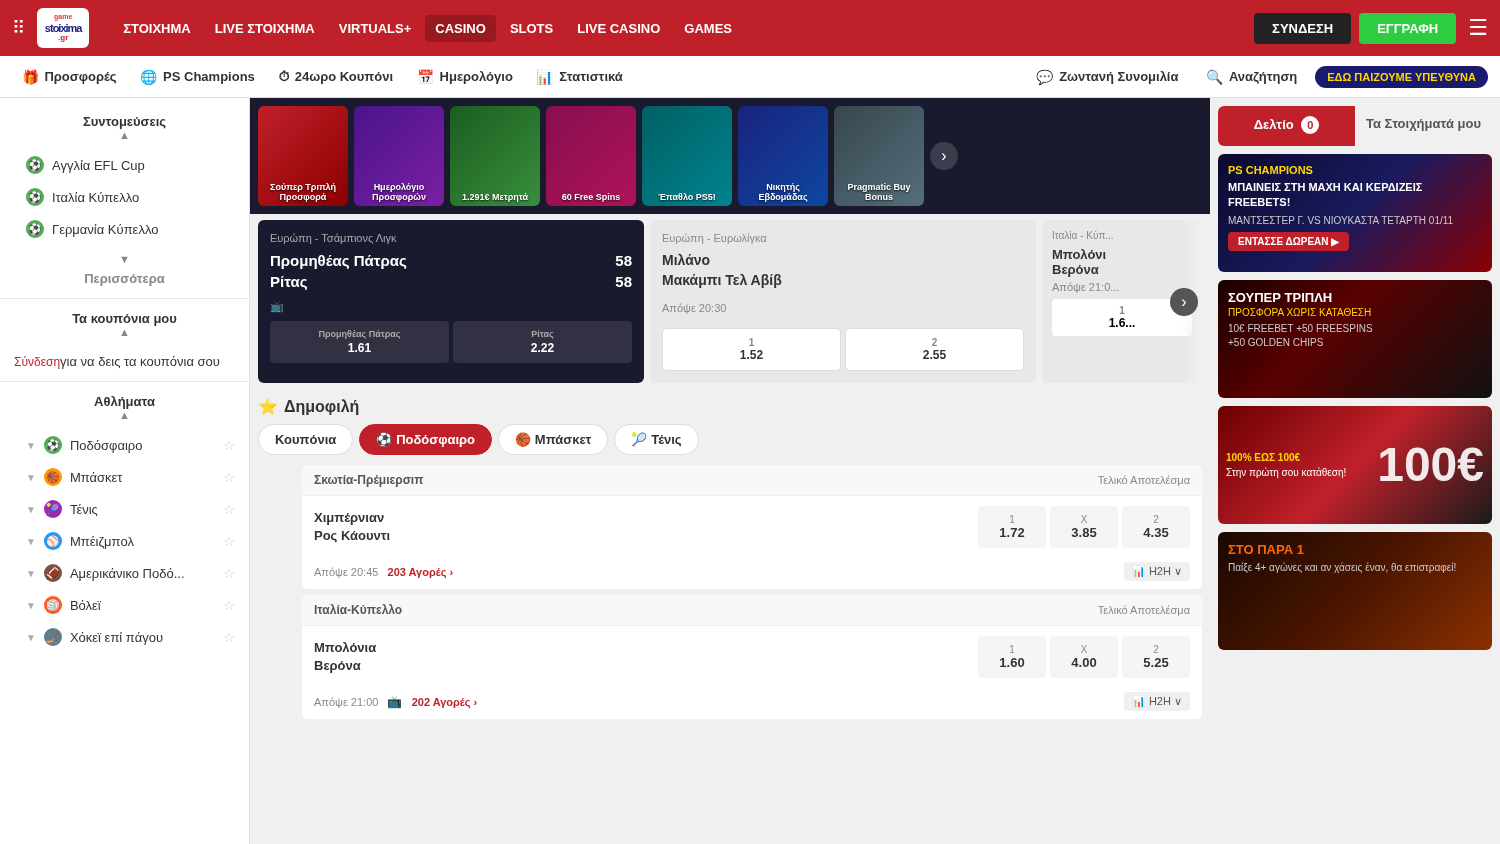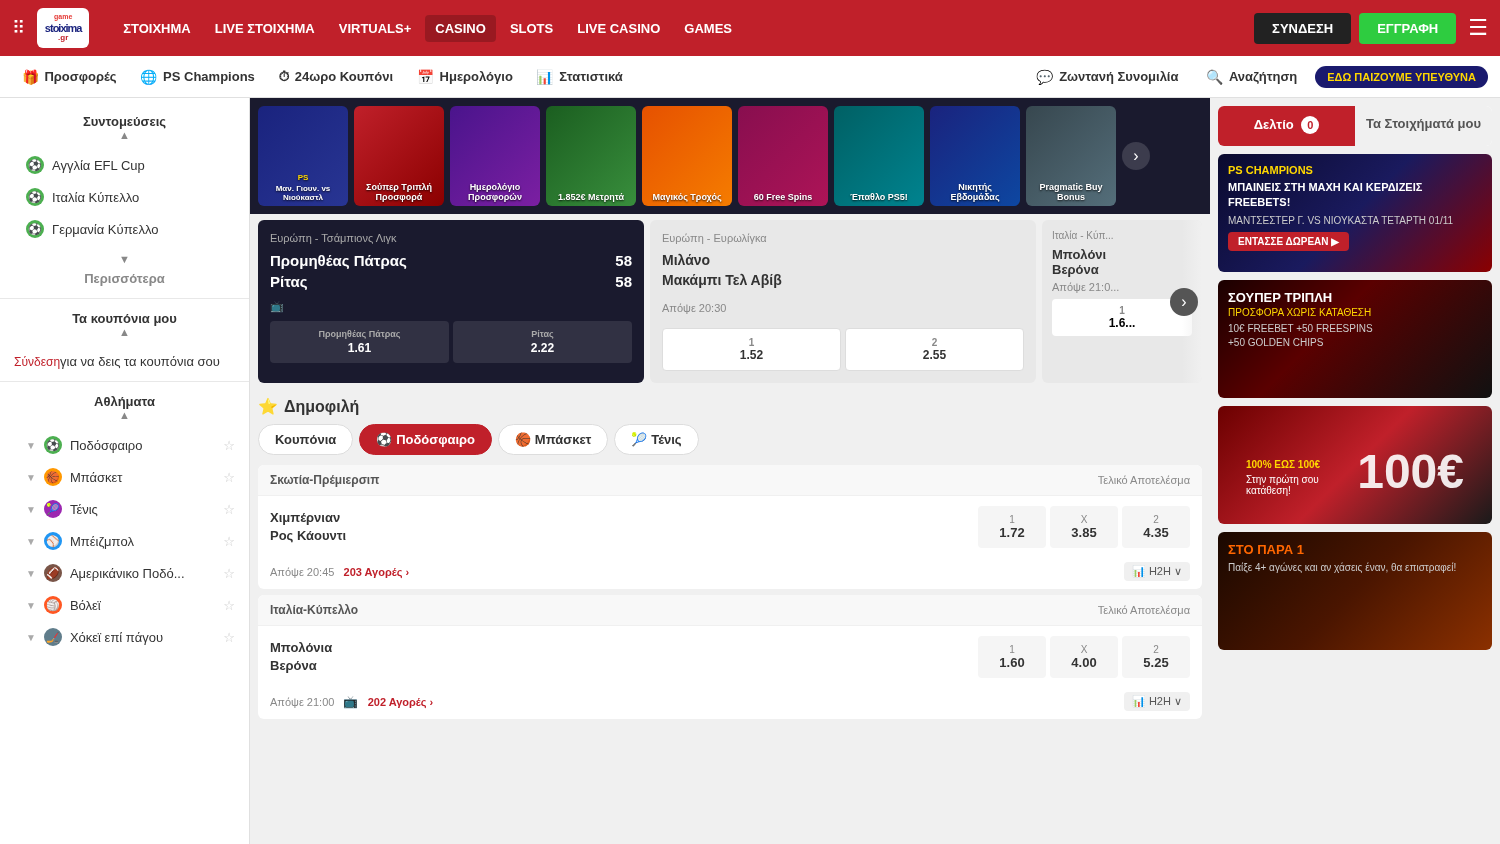--- a/index.html
+++ b/index.html
@@ -178,21 +178,21 @@
     .popular-title { font-size: 16px; font-weight: 700; color: #333; display: flex; align-items: center; gap: 6px; }
     .popular-tabs { display: flex; gap: 6px; margin-bottom: 10px; }
     .pop-tab {
       padding: 7px 16px; border-radius: 20px; cursor: pointer;
       font-size: 13px; font-weight: 600; border: 1px solid #ddd; background: #fff;
       display: flex; align-items: center; gap: 5px;
     }
     .pop-tab.active { background: #c0202a; color: #fff; border-color: #c0202a; }
 
     
-    .match-list-section { background: #fff; border-radius: 6px; margin-bottom: 6px; overflow: hidden; }
+    .match-list-section { background: #fff; border-radius: 6px; margin-bottom: 6px; overflow: hidden; margin-left: 44px; }
     .match-list-header {
       background: #f8f8f8; padding: 8px 12px;
       display: flex; align-items: center; justify-content: space-between;
       font-size: 11px; color: #888;
     }
     .match-list-header .league { font-size: 12px; font-weight: 600; color: #555; }
     .match-list-header .result-label { font-size: 11px; color: #888; }
 
     .match-row {
       border-top: 1px solid #f0f0f0; padding: 10px 12px;
@@ -419,44 +419,33 @@
       <span class="chevron" style="color:#aaa;font-size:10px;">▼</span>
       <span class="sport-icon icon-hockey">🏒</span>
       <span>Χόκεϊ επί πάγου</span>
       <span class="fav-star">☆</span>
     </div>
   </aside>
 
   <main class="content-area">
 
     <div class="promo-row">
-      <div class="promo-card promo-bg-1">
-        <div class="promo-card-inner">
-          <span style="font-size:8px; font-weight:900; color:#ffd700; display:block; margin-bottom:2px;">PS</span>
-          <span style="font-size:8px; text-align:center;">Μαν. Γιουν. vs Νιούκαστλ</span>
-        </div>
-      </div>
       <div class="promo-card promo-bg-2">
         <div class="promo-card-inner">
           <span style="font-size:9px; font-weight:900; color:#fff; text-align:center;">Σούπερ Τριπλή Προσφορά</span>
         </div>
       </div>
       <div class="promo-card promo-bg-3">
         <div class="promo-card-inner">
           <span style="font-size:9px; font-weight:900; text-align:center;">Ημερολόγιο Προσφορών</span>
         </div>
       </div>
       <div class="promo-card promo-bg-4">
         <div class="promo-card-inner">
-          <span style="font-size:9px; font-weight:900; text-align:center;">1.852€ Μετρητά</span>
-        </div>
-      </div>
-      <div class="promo-card promo-bg-5">
-        <div class="promo-card-inner">
-          <span style="font-size:9px; font-weight:900; text-align:center;">Μαγικός Τροχός</span>
+          <span style="font-size:9px; font-weight:900; text-align:center;">1.291€ Μετρητά</span>
         </div>
       </div>
       <div class="promo-card promo-bg-6">
         <div class="promo-card-inner">
           <span style="font-size:9px; font-weight:900; text-align:center;">60 Free Spins</span>
         </div>
       </div>
       <div class="promo-card promo-bg-7">
         <div class="promo-card-inner">
           <span style="font-size:9px; font-weight:900; text-align:center;">Έπαθλο PS5!</span>
@@ -660,21 +649,21 @@
 
     <div class="promo-banner" style="background: linear-gradient(135deg, #1a0000 0%, #5a0000 40%, #111 100%);">
       <div style="padding:10px; color:#fff;">
         <div style="font-size:13px; font-weight:900; color:#fff; text-transform:uppercase;">ΣΟΥΠΕΡ ΤΡΙΠΛΗ</div>
         <div style="font-size:10px; color:#ffd700; margin-top:2px;">ΠΡΟΣΦΟΡΑ ΧΩΡΙΣ ΚΑΤΑΘΕΣΗ</div>
         <div style="font-size:10px; color:#ccc; margin-top:4px; line-height:1.4;">10€ FREEBET +50 FREESPINS<br>+50 GOLDEN CHIPS</div>
       </div>
     </div>
 
     <div class="promo-banner" style="background: linear-gradient(135deg, #6b0000 0%, #c0202a 50%, #1a1a1a 100%);">
-      <div style="padding:28px; color:#fff; display:flex; align-items:flex-end; justify-content:space-between; height:100%;">
+      <div style="padding:8px; color:#fff; display:flex; align-items:center; justify-content:space-between; height:100%;">
         <div>
           <div style="font-size:10px; color:#ffd700; font-weight:700;">100% ΕΩΣ 100€</div>
           <div style="font-size:10px; color:#fff; margin-top:4px;">Στην πρώτη σου κατάθεση!</div>
         </div>
         <div style="font-size:48px; font-weight:900; color:#fff; opacity:0.9; line-height:1;">100€</div>
       </div>
     </div>
 
     <div class="promo-banner" style="background: linear-gradient(135deg, #1a0800 0%, #4a1500 50%, #8b3000 100%);">
       <div style="padding:10px; color:#fff;">

